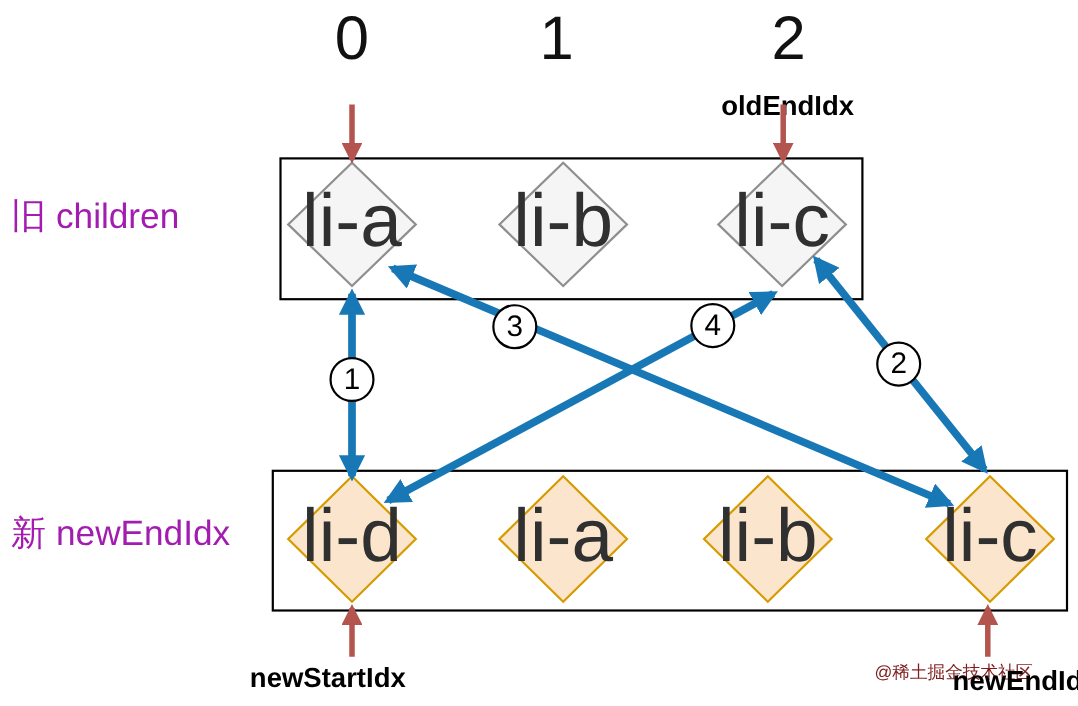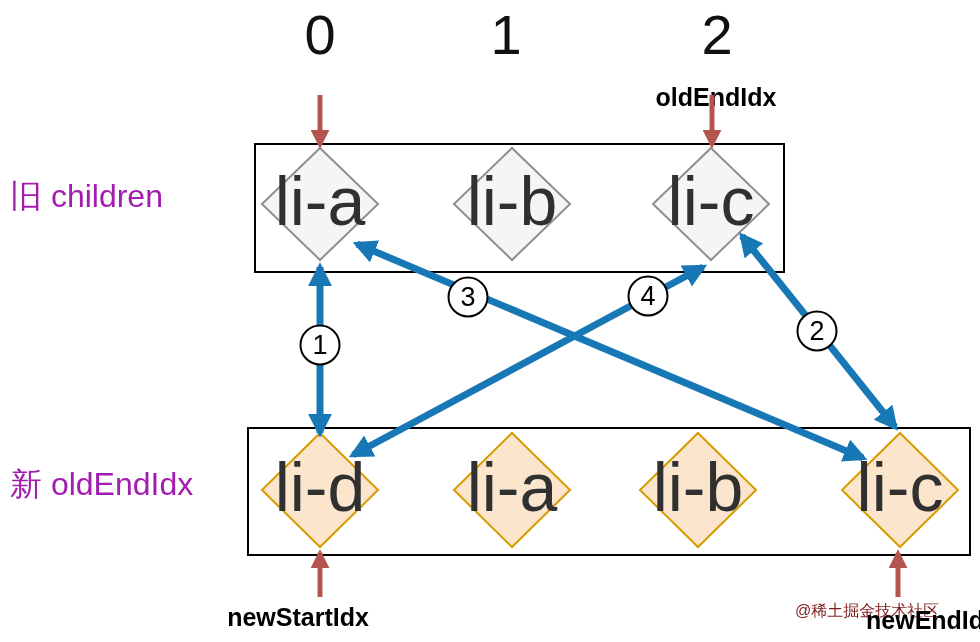--- a/index.html
+++ b/index.html
@@ -34,21 +34,21 @@
 
 <div class="canvas">
 
   <div class="abs ctr idx-num" style="left:320px; top:34px;">0</div>
   <div class="abs ctr idx-num" style="left:506px; top:34px;">1</div>
   <div class="abs ctr idx-num" style="left:717px; top:34px;">2</div>
 
   <div class="abs ctr ptr-label" style="left:716px; top:75px;margin-top:22px;">oldEndIdx</div>
 
   <div class="abs row-label" style="left:10px; top:197px;">旧 children</div>
-  <div class="abs row-label" style="left:10px; top:485px;">新 oldEndIdx</div>
+  <div class="abs row-label" style="left:10px; top:485px;">新 newEndIdx</div>
 
   <div class="box" style="left:254px; top:143px; width:527px; height:126px;"></div>
   <div class="box" style="left:247px; top:427px; width:720px; height:125px;"></div>
 
   <svg class="layer" width="980" height="642" viewBox="0 0 980 642">
     <defs>
       <marker id="mBlue" viewBox="0 0 10 10" refX="8" refY="5" markerWidth="3.4" markerHeight="3.4" orient="auto-start-reverse">
         <path d="M0,0 L10,5 L0,10 z" fill="#1878b6"></path>
       </marker>
       <marker id="mRed" viewBox="0 0 10 10" refX="8" refY="5" markerWidth="3.8" markerHeight="3.8" orient="auto-start-reverse">

